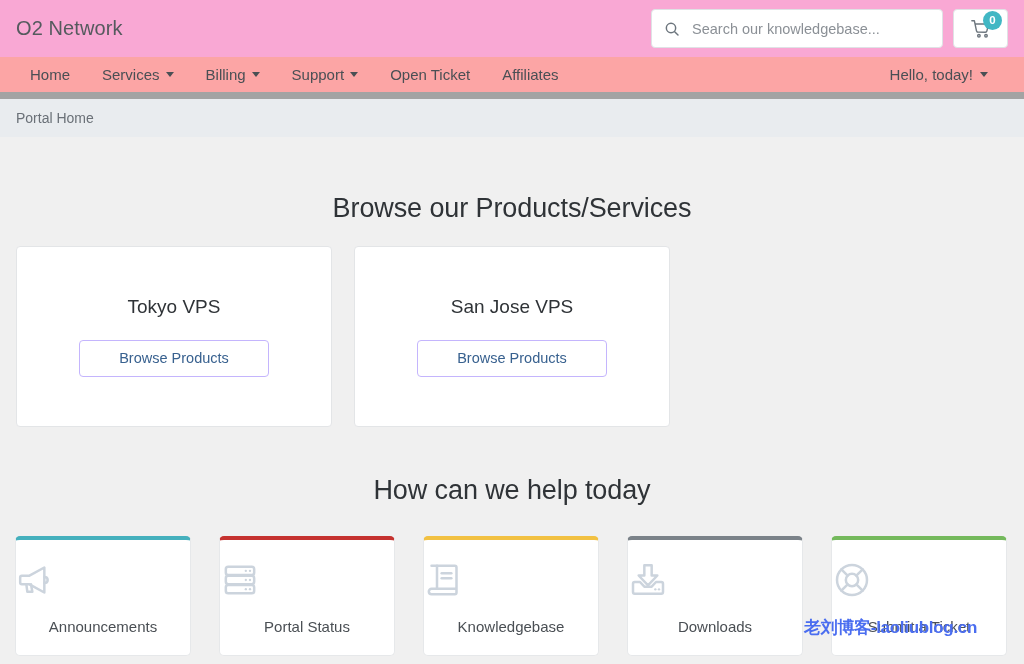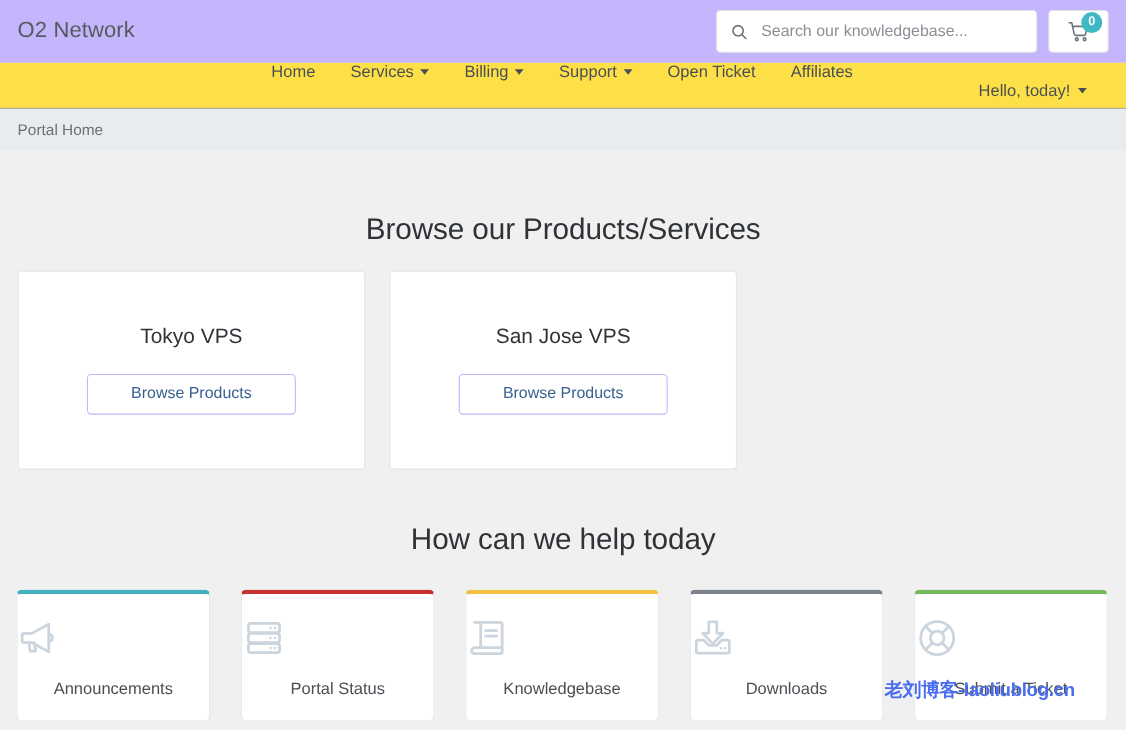--- a/index.html
+++ b/index.html
@@ -13,21 +13,21 @@
   body {
     font-family: "Liberation Sans", sans-serif;
     background: #f0f0f0;
     color: #333333;
     position: relative;
   }
 
   
   .top-header {
     height: 57px;
-    background: #c4b5fd;
+    background: #f9a8d4;
     display: flex;
     align-items: center;
     padding: 0 16px;
     position: relative;
   }
 
   .brand {
     font-size: 20px;
     color: #555a5e;
     font-weight: 400;
@@ -100,26 +100,25 @@
     font-weight: 700;
     display: flex;
     align-items: center;
     justify-content: center;
     line-height: 1;
   }
 
   
   .navbar {
     height: 42px;
-    background: #fde047;
+    background: #fca5a5;
     display: flex;
     align-items: center;
     padding: 0 16px;
-    border-bottom: 1px solid #a3a3a3;
-    flex-direction: column;
+    border-bottom: 7px solid #a3a3a3;
   }
 
   .nav-list { display: flex; align-items: center; list-style: none; }
 
   .nav-item {
     display: flex;
     align-items: center;
     gap: 6px;
     padding: 0 16px;
     font-size: 15px;

